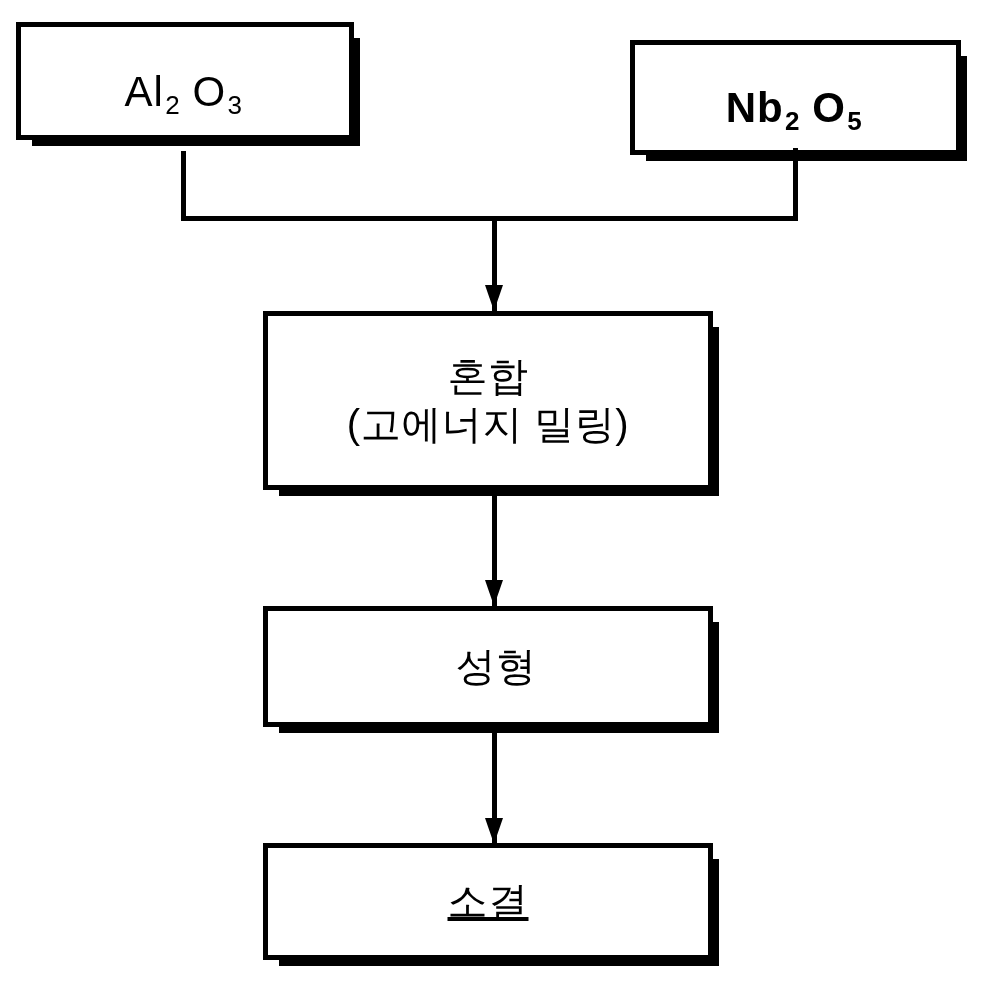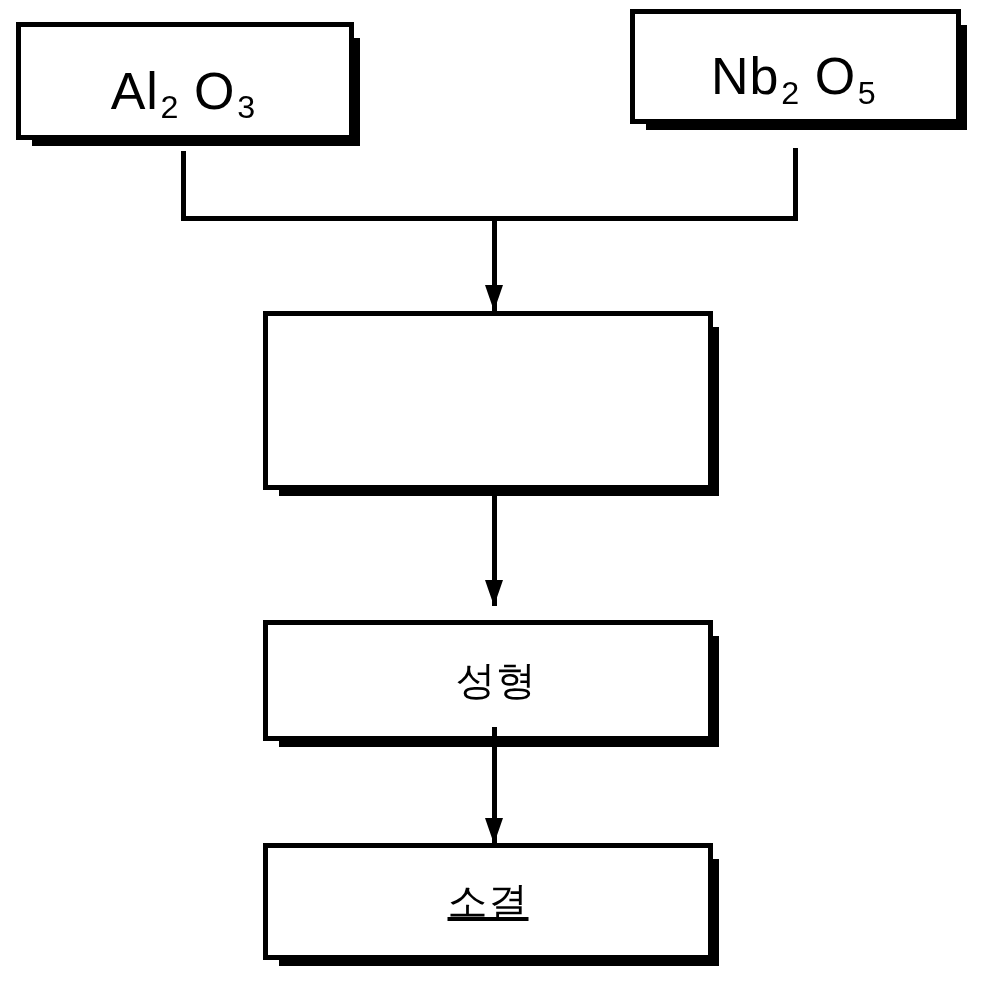--- a/index.html
+++ b/index.html
@@ -48,21 +48,21 @@
     pointer-events: none;
   }
   .node-label {
     font-size: 40px;
     line-height: 1.18;
     letter-spacing: 0.5px;
     white-space: pre-line;
     padding: 0 8px;
   }
   .formula {
-    font-size: 52px;
+    font-size: 42px;
     letter-spacing: 1px;
     margin-top: 21px;
   }
   .formula sub {
     font-size: 0.62em;
     vertical-align: baseline;
     position: relative;
     top: 0.30em;
     margin: 0 0.10em 0 0.05em;
   }
@@ -90,44 +90,46 @@
 <body>
 
 <div id="canvas">
 
   <div class="node" style="left:16px; top:22px; width:338px; height:118px;">
     <span class="shadow-right"></span>
     <span class="shadow-bottom"></span>
     <span class="node-label formula"><span>Al</span><sub>2</sub><span class="sp"></span><span>O</span><sub>3</sub></span>
   </div>
 
-  <div class="node" style="left:630px; top:9px; width:331px; height:115px;">
+  <div class="node" style="left:630px; top:40px; width:331px; height:115px;font-weight:bold;">
     <span class="shadow-right"></span>
     <span class="shadow-bottom"></span>
     <span class="node-label formula"><span>Nb</span><sub>2</sub><span class="sp"></span><span>O</span><sub>5</sub></span>
   </div>
 
   <div class="conn vline" style="left:181px; top:151px; height:70px;"></div>
 
   <div class="conn vline" style="left:793px; top:148px; height:73px;"></div>
 
   <div class="conn hline" style="left:181px; top:216px; width:617px;"></div>
 
   <div class="conn vline" style="left:492px; top:216px; height:95px;"></div>
   <div class="arrowhead" style="left:485px; top:285px;"></div>
 
   <div class="node" style="left:263px; top:311px; width:450px; height:179px;">
     <span class="shadow-right"></span>
     <span class="shadow-bottom"></span>
+    <span class="node-label">혼합
+(고에너지 밀링)</span>
   </div>
 
   <div class="conn vline" style="left:492px; top:490px; height:116px;"></div>
   <div class="arrowhead" style="left:485px; top:580px;"></div>
 
-  <div class="node" style="left:263px; top:620px; width:450px; height:121px;padding-left:16px;">
+  <div class="node" style="left:263px; top:606px; width:450px; height:121px;padding-left:16px;">
     <span class="shadow-right"></span>
     <span class="shadow-bottom"></span>
     <span class="node-label">성형</span>
   </div>
 
   <div class="conn vline" style="left:492px; top:727px; height:118px;"></div>
   <div class="arrowhead" style="left:485px; top:818px;"></div>
 
   <div class="node" style="left:263px; top:843px; width:450px; height:117px;text-decoration:underline;">
     <span class="shadow-right"></span>

